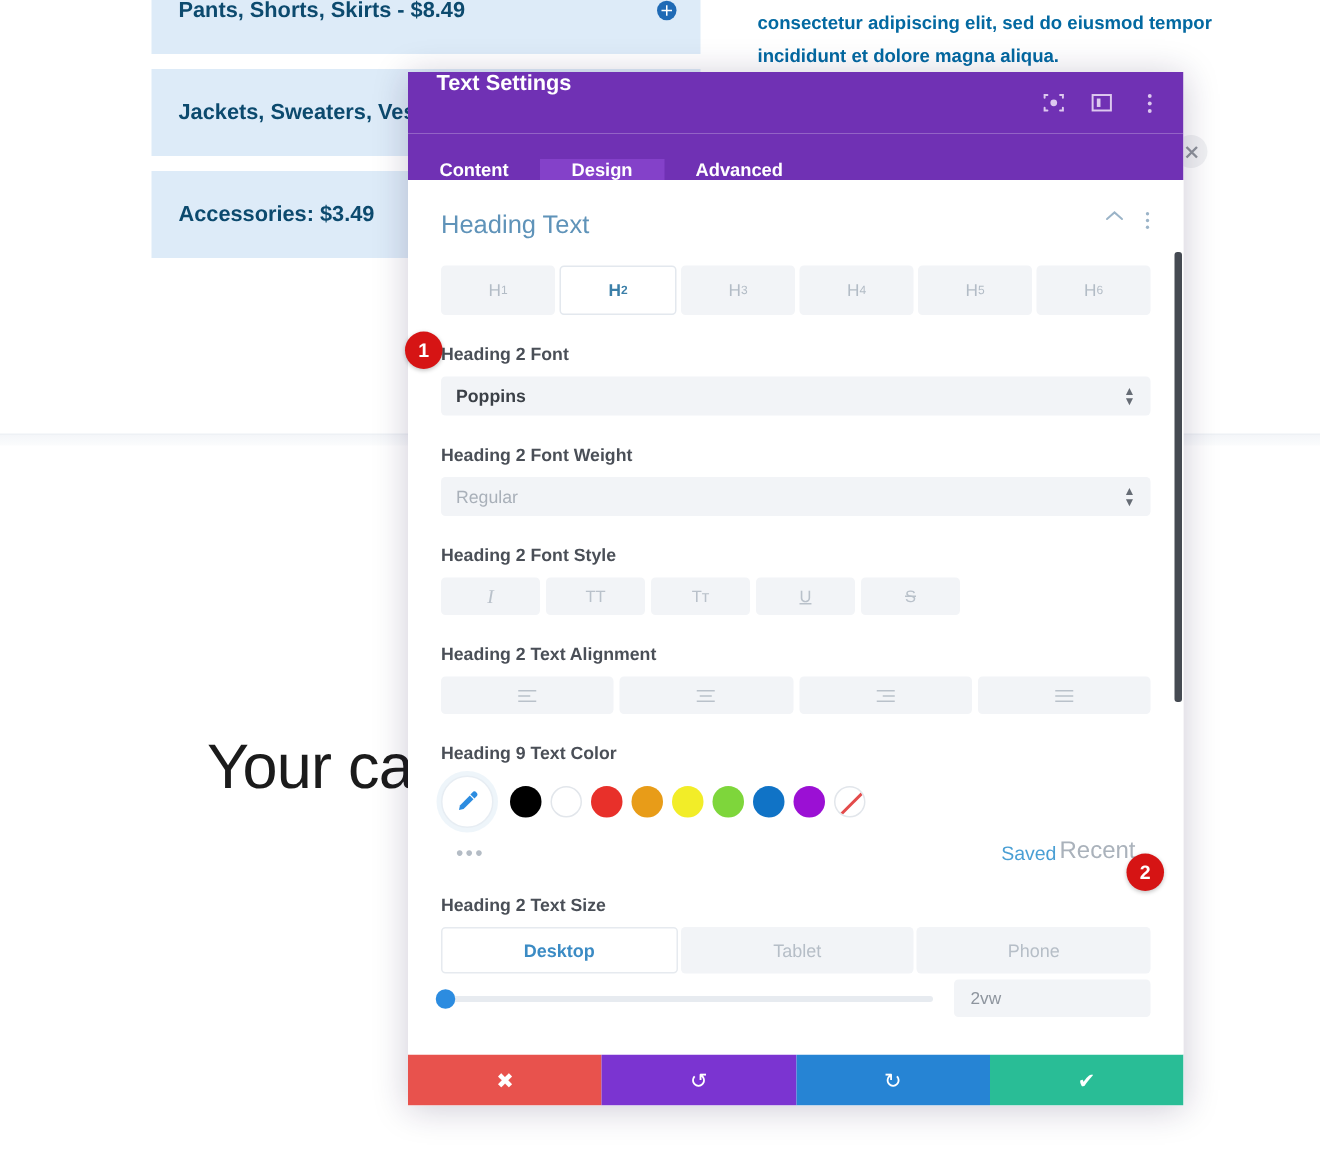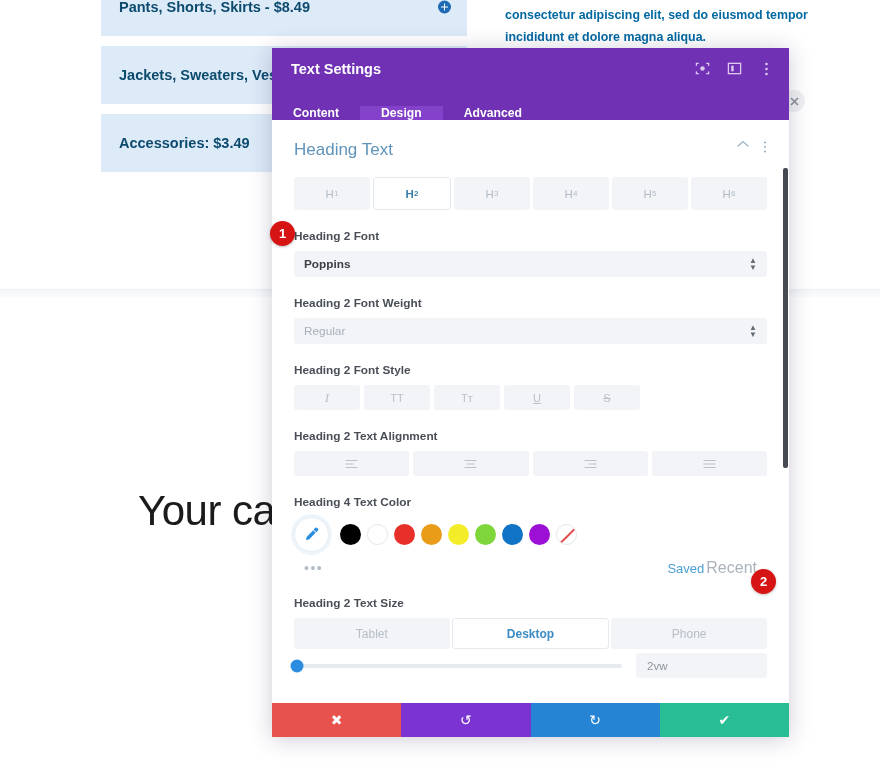--- a/index.html
+++ b/index.html
@@ -131,21 +131,20 @@
     display: flex;
     flex-direction: column;
     overflow: hidden;
     z-index: 10;
   }
 
   .modal-titlebar {
     height: 41px;
     background: #7031b4;
     display: flex;
-    align-items: center;
     padding: 0 14px 0 19px;
     flex: 0 0 auto;
   }
 
   .modal-title {
     color: #ffffff;
     font-size: 14.5px;
     font-weight: bold;
     flex: 1;
   }
@@ -619,21 +618,21 @@
         </div>
         <div class="stylebtn w4">
           <svg width="13" height="10" viewBox="0 0 13 10" aria-hidden="true">
             <path d="M0.5 1.5h12 M0.5 5h12 M0.5 8.5h12" stroke="#b9c1ca" stroke-width="1.1"></path>
           </svg>
         </div>
       </div>
     </div>
 
     <div class="field">
-      <div class="field-label">Heading 4 Text Color</div>
+      <div class="field-label">Heading 9 Text Color</div>
       <div class="color-row">
         <div class="eyedrop">
           <svg width="17" height="17" viewBox="0 0 18 18" aria-hidden="true">
             <path d="M12.6 2.4a2 2 0 0 1 2.9 2.9l-1.4 1.4-2.9-2.9 1.4-1.4z" fill="#2c8ce0"></path>
             <path d="M10.8 4.6l2.6 2.6-7 7-3.2 0.6 0.6-3.2 7-7z" fill="#2c8ce0"></path>
           </svg>
         </div>
         <div class="swatch" style="background:#000000"></div>
         <div class="swatch outline" style="background:#ffffff"></div>
         <div class="swatch" style="background:#e8302a"></div>
@@ -647,22 +646,22 @@
       <div class="color-meta">
         <div class="dots-more">•••</div>
         <div class="savedlink">Saved</div>
         <div class="recentlink">Recent</div>
       </div>
     </div>
 
     <div class="field">
       <div class="field-label">Heading 2 Text Size</div>
       <div class="devrow">
+        <div class="devtab active">Desktop</div>
         <div class="devtab">Tablet</div>
-        <div class="devtab active">Desktop</div>
         <div class="devtab">Phone</div>
       </div>
       <div class="sliderrow">
         <div class="track">
           <div class="knob" style="left:1%"></div>
         </div>
         <div class="numbox">2vw</div>
       </div>
     </div>
 

